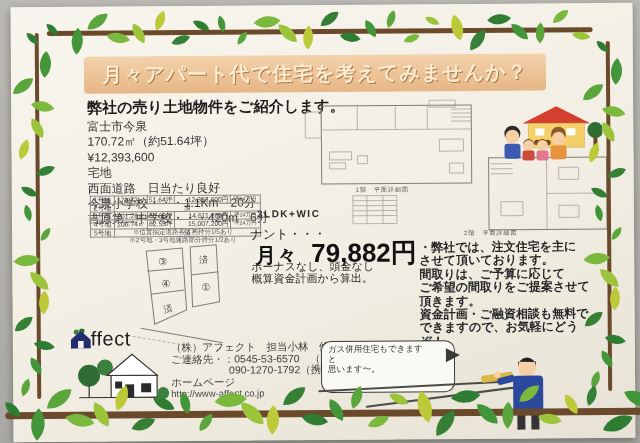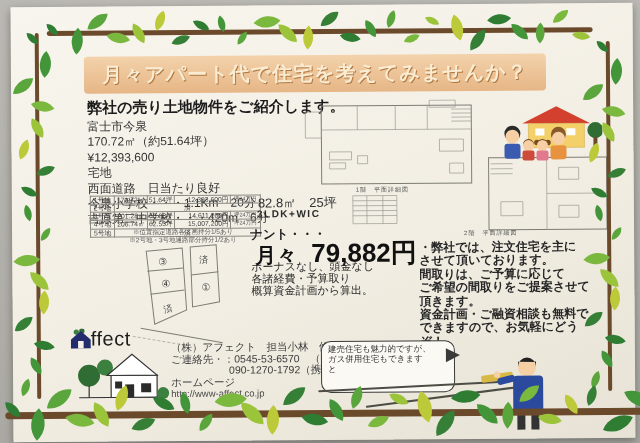--- a/index.html
+++ b/index.html
@@ -25,21 +25,21 @@
   .lots .unit{font-size:5.5px;color:#555;}
   .notes{left:86px;top:222px;width:170px;font-size:6.5px;line-height:8px;text-align:center;color:#555;}
   
   svg .ln{stroke:#7d7d76;stroke-width:1;fill:none;}
   svg .thin{stroke:#9a9a92;stroke-width:.7;fill:none;}
   svg text{fill:#444;}
   
   .plan-head{left:234px;top:168px;font-size:17px;font-weight:700;color:#222;}
   .plan-size{left:246px;top:189px;font-size:13px;color:#333;}
   .plan-layout{left:245px;top:203px;font-size:10px;letter-spacing:1.5px;color:#2a2a2a;font-weight:600;}
-  .pay-lead{left:238px;top:221px;font-size:12.5px;font-weight:700;color:#222;}
+  .pay-lead{left:238px;top:221px;font-size:12.5px;font-weight:400;color:#222;}
   .monthly{left:243px;top:231px;color:#111;white-space:nowrap;}
   .monthly .lbl{font-size:21px;font-weight:700;}
   .monthly .val{font-size:26px;font-weight:700;margin-left:14px;}
   .paylines{left:239px;top:256px;font-size:11px;line-height:11.9px;color:#2a2a2a;font-weight:500;}
   
   .fp-label{font-size:6px;color:#555;letter-spacing:1px;}
   
   .pitch{left:407px;top:237px;width:178px;font-size:12px;line-height:13.4px;color:#262626;font-weight:600;}
   
   .brand{left:58px;top:322px;height:20px;white-space:nowrap;}
@@ -212,29 +212,27 @@
       <circle cx="42.5" cy="39" r="2.8" fill="#7a4a22"></circle>
         <circle cx="53.5" cy="39" r="2.8" fill="#7a4a22"></circle>
       <path d="M42.5,41 a5.5,5.5 0 0 1 11,0 Z" fill="#7a4a22"></path>
         <circle cx="48" cy="42" r="5.5" fill="#f6cfa4"></circle>
       <rect x="42" y="47" width="12" height="10" rx="2" fill="#e2788d"></rect>
       <circle cx="64" cy="31" r="7.5" fill="#8a5a2a"></circle>
         <circle cx="64" cy="35" r="6.5" fill="#f6cfa4"></circle>
       <rect x="56" y="42" width="16" height="14" rx="3" fill="#e8913f"></rect>
     </svg>
 
-    <div class="abs plan-size">82.8㎡　25坪</div>
     <div class="abs plan-layout">3LDK+WIC</div>
     <div class="abs pay-lead">ナント・・・</div>
     <div class="abs monthly">
       <span class="lbl">月々</span><span class="val">79,882円</span>
     </div>
     <div class="abs paylines">
       <div>ボーナスなし、頭金なし</div>
-      <div>各諸経費・予算取り</div>
       <div>概算資金計画から算出。</div>
     </div>
 
     <div class="abs pitch">
       <div>・弊社では、注文住宅を主に</div>
       <div>させて頂いております。</div>
       <div>間取りは、ご予算に応じて</div>
       <div>ご希望の間取りをご提案させて</div>
       <div>頂きます。</div>
       <div>資金計画・ご融資相談も無料で</div>
@@ -264,23 +262,23 @@
 
     <div class="abs contact">
       <div>（株）アフェクト　担当小林　修史</div>
       <div>ご連絡先・：0545-53-6570　（会社）</div>
       <div class="indent">090-1270-1792（携帯）</div>
       <div>ホームページ</div>
       <div class="url">http://www-affect.co.jp</div>
     </div>
 
     <div class="abs bubble">
-      <div>建売住宅も魅力的ですが、</div>
       <div>ガス併用住宅もできます</div>
       <div>と</div>
+      <div>思います〜。</div>
       <i></i>
     </div>
     <div class="pole pole1"></div>
     <div class="pole pole2"></div>
 
     <svg class="abs" style="left:468px;top:342px;" width="105" height="90" viewBox="0 0 105 90">
       <g transform="rotate(-8 30 30)">
           <rect x="0" y="26" width="32" height="7" rx="2" fill="#d9b945"></rect>
         </g>
       <circle cx="46" cy="22" r="9" fill="#f6cfa4"></circle>

